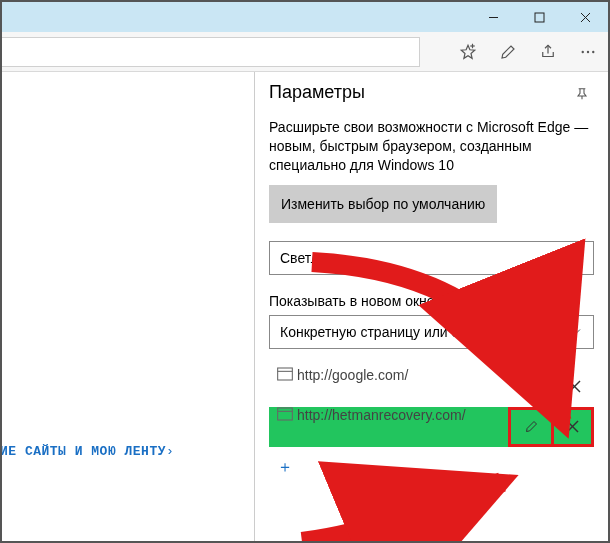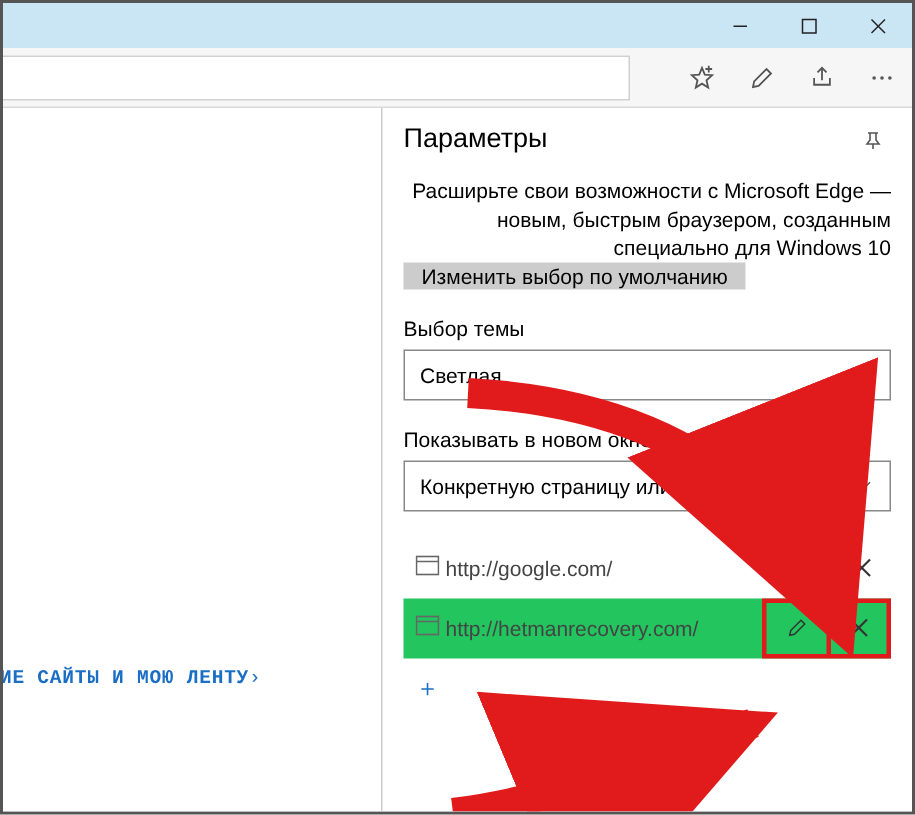--- a/index.html
+++ b/index.html
@@ -103,26 +103,26 @@
     display:flex; align-items:center; justify-content:center;
     color:#555;
   }
   .panel-body {
     padding: 4px 14px 0 14px;
     overflow: hidden;
   }
   .promo {
     font-size: 14px;
     line-height: 1.35;
-    text-align: right;
+    margin-bottom: 10px;
   }
   .btn-default {
     display: inline-block;
     background: #ccc;
-    padding: 1px 12px;
+    padding: 11px 12px;
     font-size: 14px;
     margin-bottom: 18px;
   }
   .section-label {
     font-size: 14px;
     margin-bottom: 6px;
   }
   .select {
     border: 1px solid #888;
     height: 34px;
@@ -130,21 +130,20 @@
     align-items: center;
     justify-content: space-between;
     padding: 0 10px;
     margin-bottom: 18px;
     background: #fff;
   }
   .select .chev { color:#555; }
   .page-row {
     height: 40px;
     display: flex;
-    align-items: center;
     padding-left: 8px;
     gap: 4px;
     font-size: 14px;
     color: #444;
   }
   .page-row.alt { background: #22c55e; }
   .page-row .url { flex: 1; white-space: nowrap; overflow: hidden; }
   .row-actions { display:flex; height:100%; }
   .row-action {
     width: 40px;
@@ -242,21 +241,20 @@
           <svg width="16" height="16" viewBox="0 0 24 24" fill="none" stroke="#555" stroke-width="1.6">
               <path d="M7 4 h10 M9 4 v7 l-3 4 h12 l-3 -4 V4 M12 15 v5"></path>
             </svg>
         </div>
       </div>
 
       <div class="panel-body">
         <div class="promo">Расширьте свои возможности с Microsoft Edge — новым, быстрым браузером, созданным специально для Windows 10</div>
         <div class="btn-default">Изменить выбор по умолчанию</div>
 
-        <div class="section-label">Выбор темы</div>
         <div class="select">
           <span>Светлая</span>
           <span class="chev">
             <svg width="12" height="12" viewBox="0 0 24 24" fill="none" stroke="#555" stroke-width="2">
                 <polyline points="6 9 12 15 18 9"></polyline>
               </svg>
           </span>
         </div>
 
         <div class="section-label">Показывать в новом окне Microsoft Edge</div>

